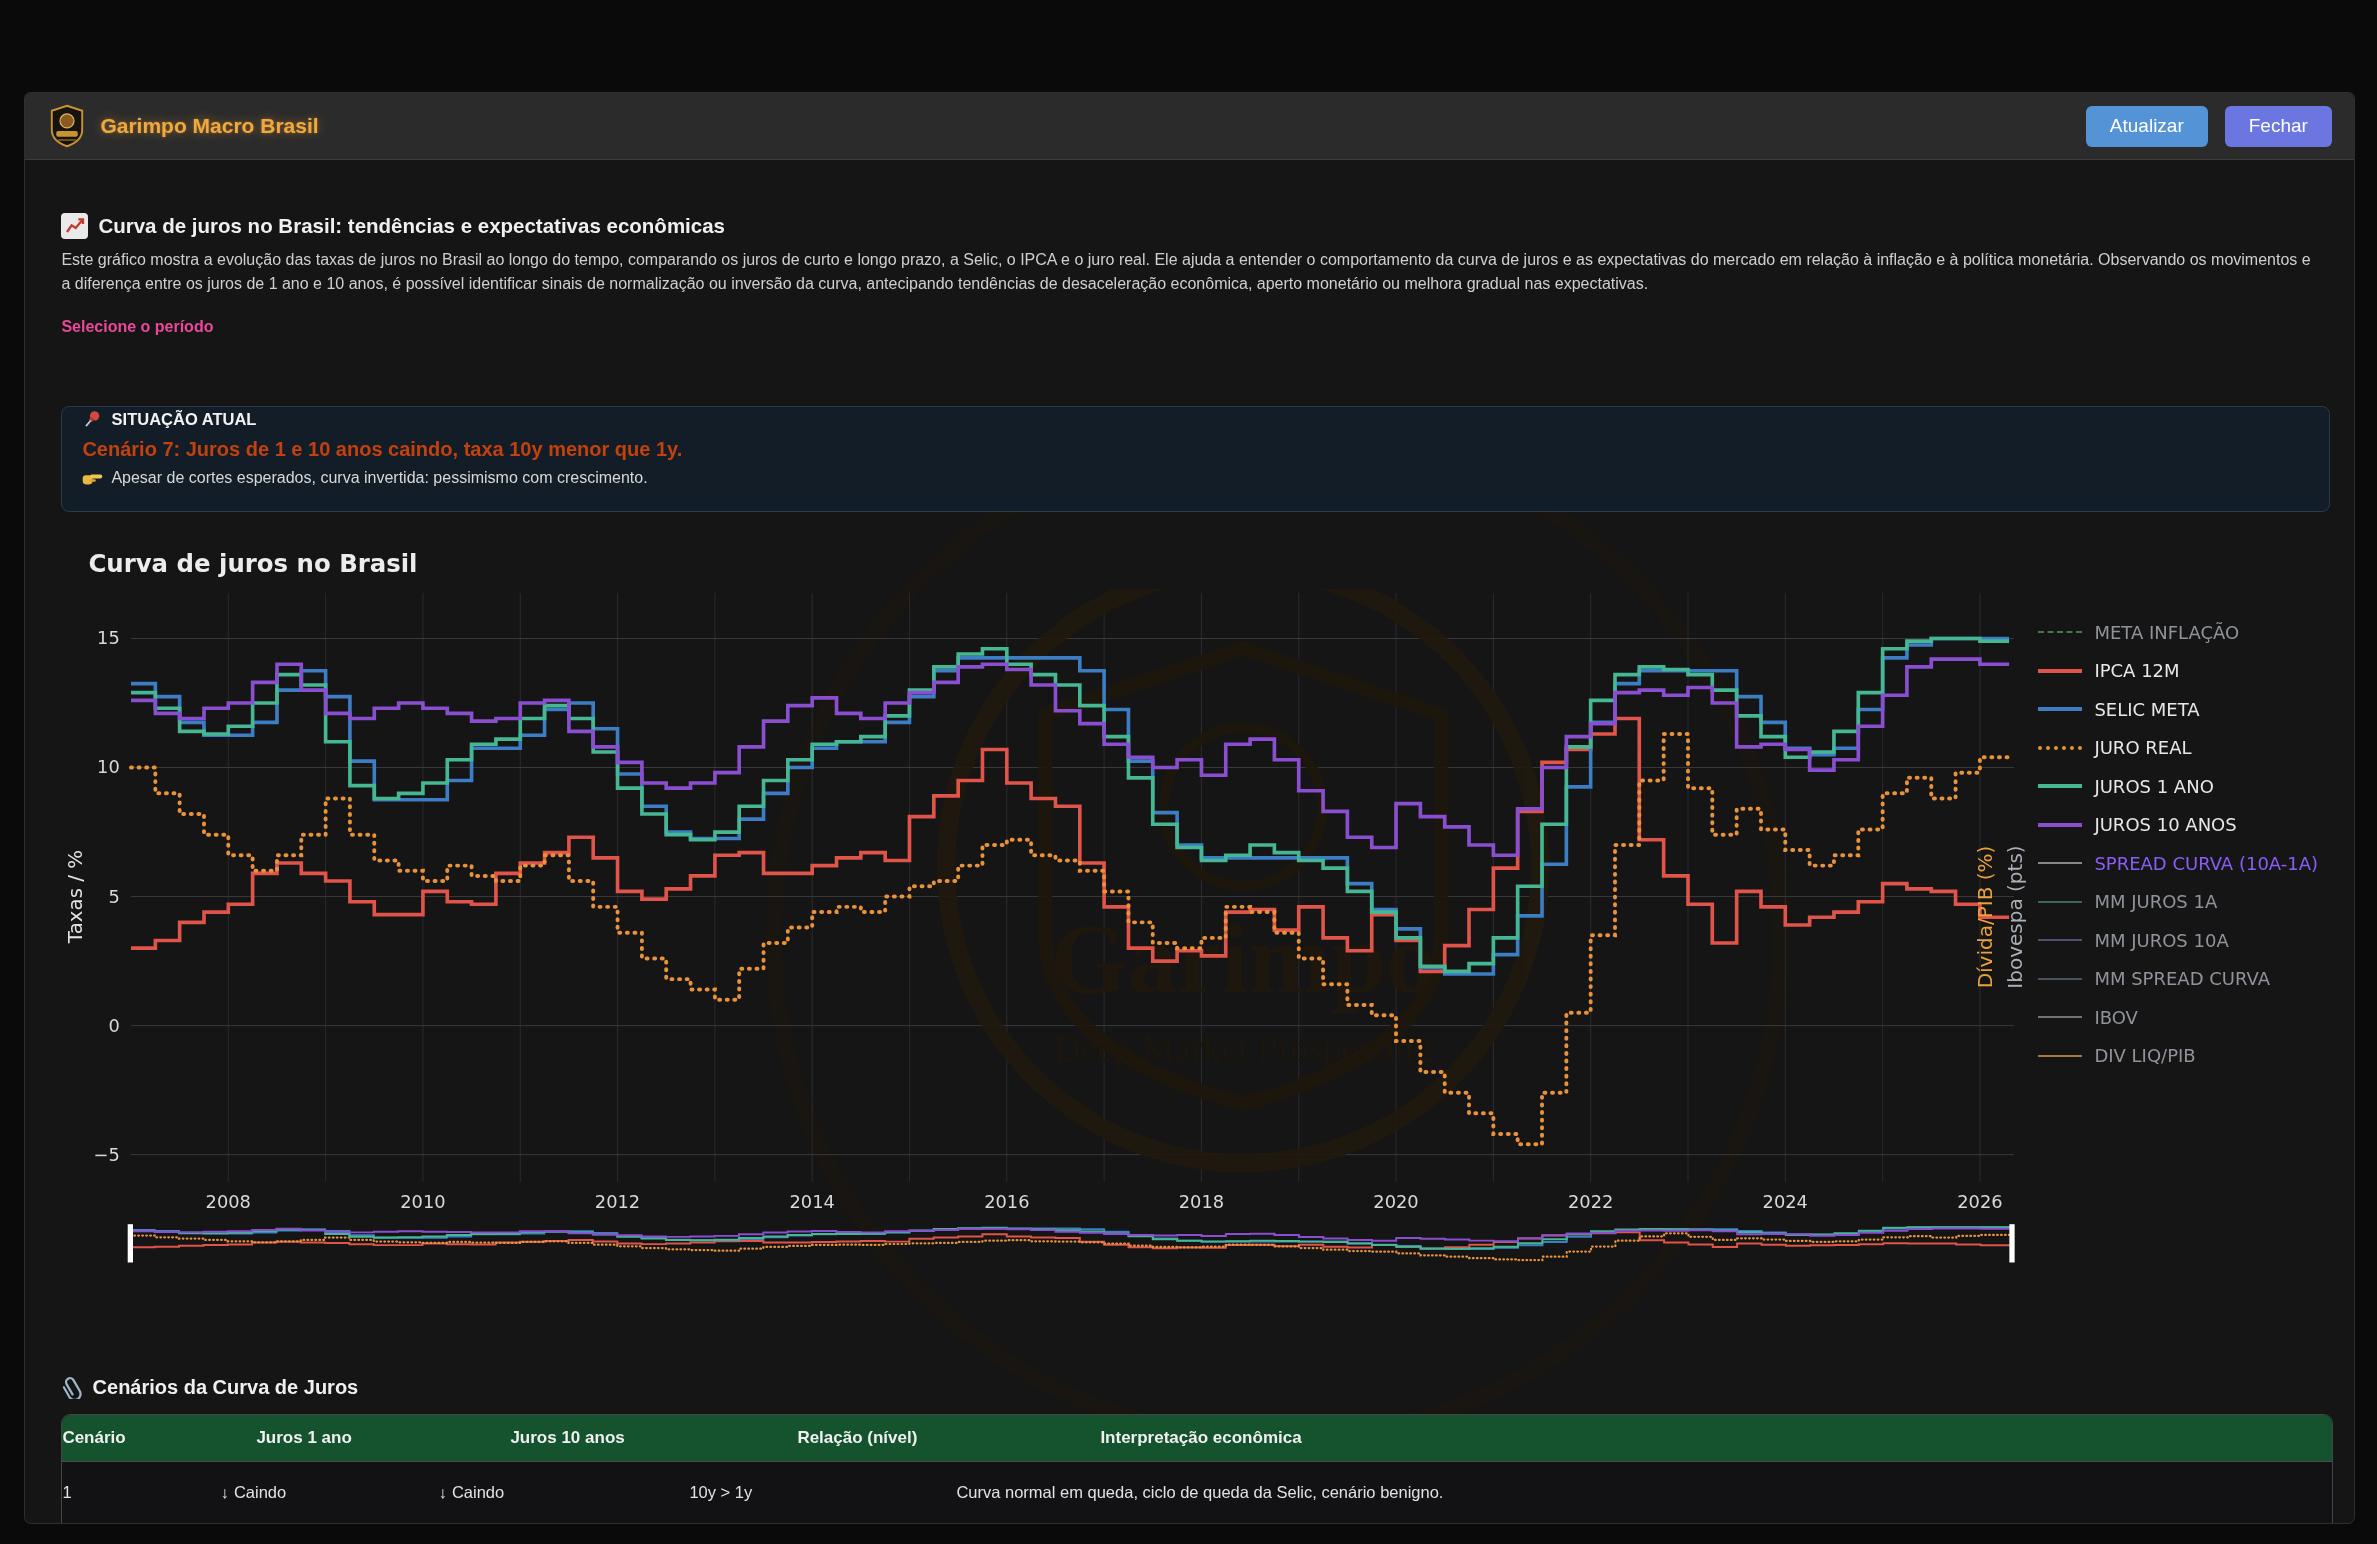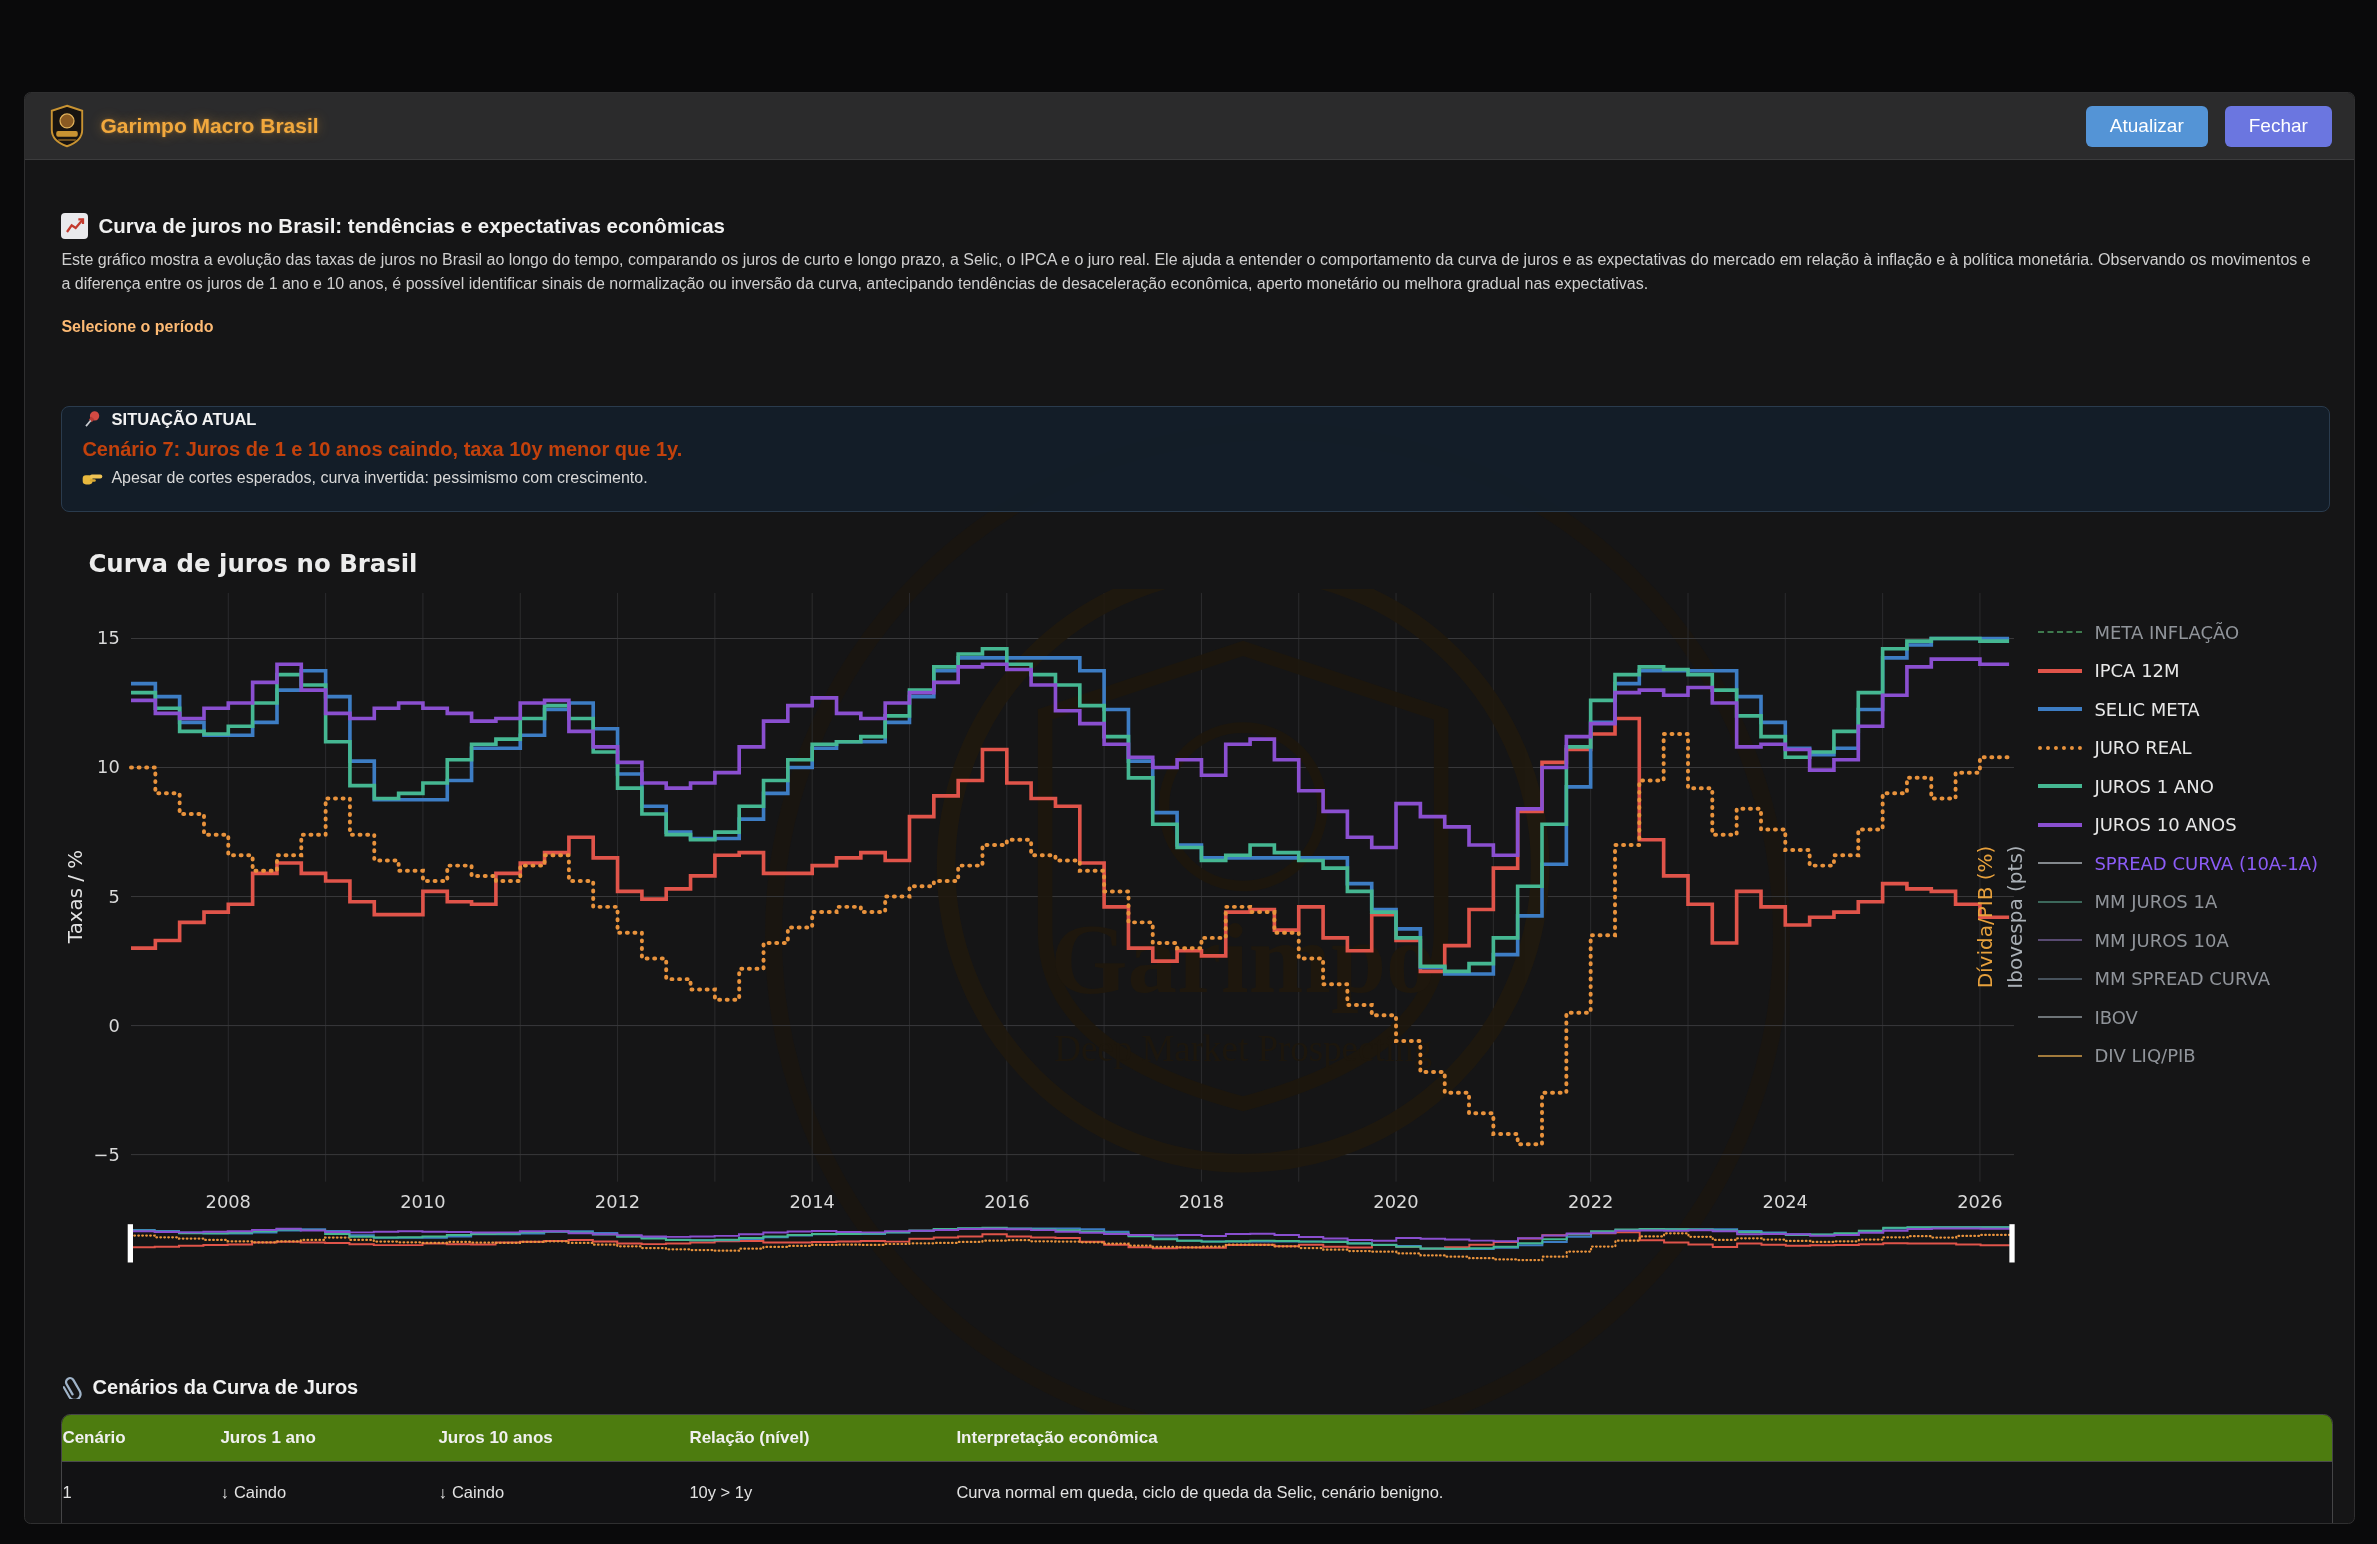--- a/index.html
+++ b/index.html
@@ -22,21 +22,21 @@
   
   .watermark-top{position:absolute;left:740px;top:330px;width:991px;height:991px;border-radius:50%;
                  border:17px solid #1d160d;opacity:.55;z-index:0;}
   .content{position:absolute;inset:0;z-index:1;}
   
   .section-heading{position:absolute;left:36px;top:120px;font-size:20.5px;font-weight:bold;color:#f0f0f0;
                    display:flex;align-items:center;gap:10.6px;}
   .chart-emoji{display:inline-flex;width:26.4px;height:26.4px;background:#e9e9ec;border-radius:4px;
                align-items:center;justify-content:center;}
   .desc{position:absolute;left:36px;top:155px;width:2262px;font-size:16px;line-height:24.4px;color:#cfcfcf;}
-  .period-label{position:absolute;left:36px;top:225px;font-size:16px;font-weight:bold;color:#fdba74;}
+  .period-label{position:absolute;left:36px;top:225px;font-size:16px;font-weight:bold;color:#ec4899;}
   .select{position:absolute;left:36px;top:247px;width:462px;height:48px;background:#0f0f10;
           border:1.3px solid #5a5a5c;border-radius:6.6px;display:flex;align-items:center;
           padding:0 18.5px;box-sizing:border-box;font-size:18px;color:#f0f0f0;cursor:pointer;}
   .select .chev{margin-left:auto;width:10.6px;height:10.6px;border-right:2px solid #cfcfcf;
                 border-bottom:2px solid #cfcfcf;transform:rotate(45deg) translateY(-2.6px);}
   
   .status{position:absolute;left:36px;top:313px;width:2269px;height:106px;background:rgba(19,30,42,.90);
           border:1.3px solid #2a3b4d;border-radius:8px;padding:2px 20px;box-sizing:border-box;}
   .status-title{font-size:16.5px;font-weight:bold;color:#f2f2f2;display:flex;align-items:center;gap:9.2px;}
   .status-scenario{margin-top:9.2px;font-size:20px;font-weight:bold;color:#c2410c;}
@@ -51,21 +51,21 @@
   .legend-swatch{width:44px;flex:0 0 auto;}
   .legend-label{font-size:18px;white-space:nowrap;}
   .raxis{position:absolute;font-family:"DejaVu Sans",sans-serif;font-size:20px;white-space:nowrap;
          transform:rotate(-90deg);transform-origin:center;}
   
   .scen-heading{position:absolute;left:38px;top:1283px;font-size:20px;font-weight:bold;color:#f0f0f0;
                 display:flex;align-items:center;gap:9.2px;}
   .scen-table{position:absolute;left:36px;top:1321px;width:2270px;border:0.7px solid #454547;
               border-radius:9.2px 9.2px 0 0;overflow:hidden;background:#121214;}
   .scen-row{display:flex;align-items:center;}
-  .scen-head{background:#4d7c0f;border-bottom:1.3px solid #4a4a4c;}
+  .scen-head{background:#14532d;border-bottom:1.3px solid #4a4a4c;gap:36px;}
   .scen-head .cell{font-weight:bold;color:#f0f0f0;font-size:17px;padding:13.2px 0;}
   .scen-body{background:#121214;border-bottom:1.3px solid #454547;}
   .scen-body .cell{color:#e2e2e2;font-size:16.5px;padding:21px 0;}
   .cell{box-sizing:border-box;padding-left:18.5px;}
   .c1{width:158px;}.c2{width:218px;}.c3{width:251px;}.c4{width:267px;}.c5{flex:1;}
   .down-arrow{font-weight:bold;color:#eaeaea;margin-right:5.3px;}
 </style>
 </head>
 <body>
 

